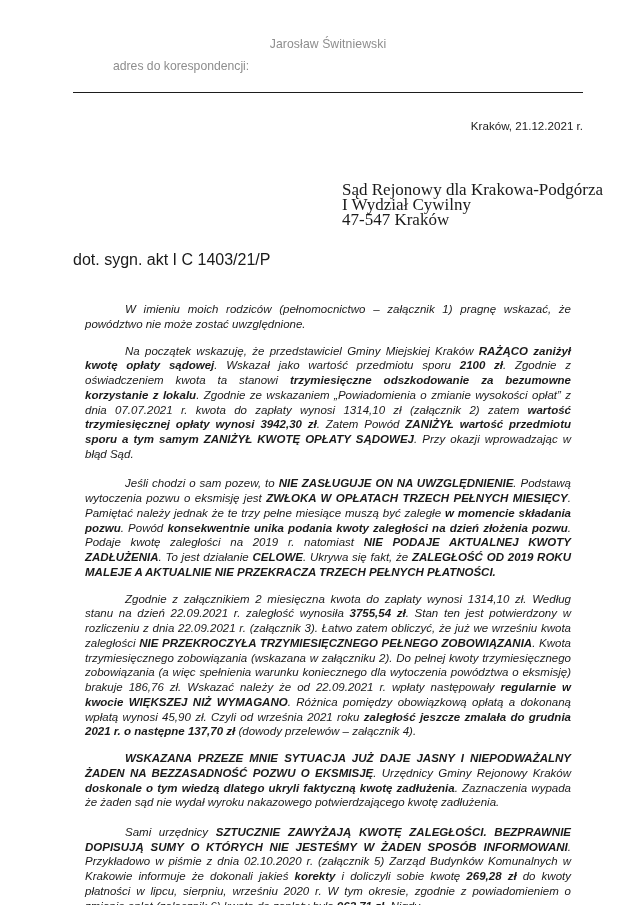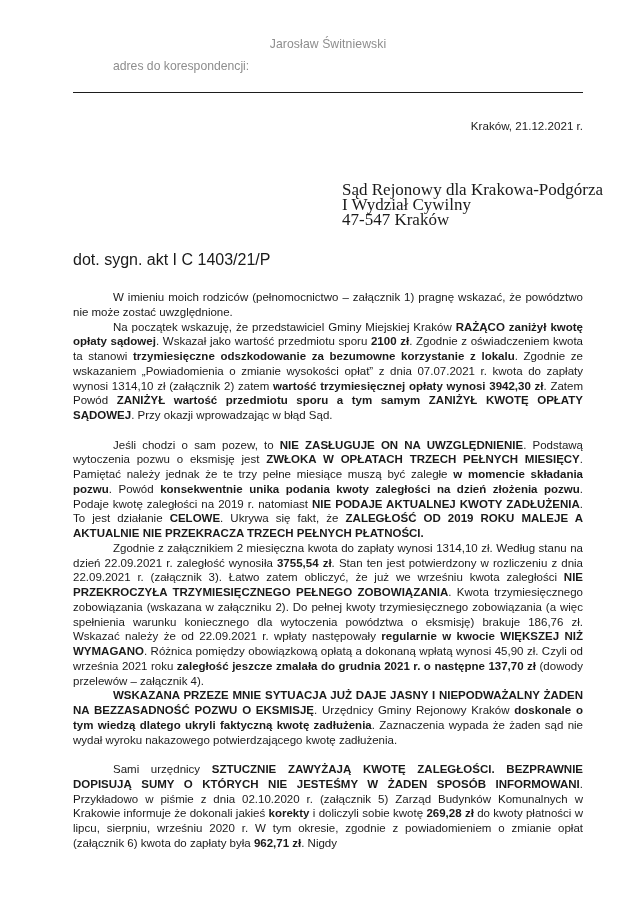--- a/index.html
+++ b/index.html
@@ -100,23 +100,24 @@
     top: 290px;
     width: 510px;
     font-size: 11.5px;
     line-height: 14.75px;
     text-align: justify;
     text-justify: inter-word;
     color: #1a1a1a;
     hyphens: none;
   }
   .para {
-    margin: 0;
+    margin: 12px;
     text-indent: 40px;
     text-align: justify;
+    font-style: italic;
   }
   .para:last-child { text-align: justify; }
   .para.spaced-before { margin-top: 14.75px; }
   b, strong { font-weight: bold; }
 </style>
 </head>
 <body>
 
 <div class="page">
 

